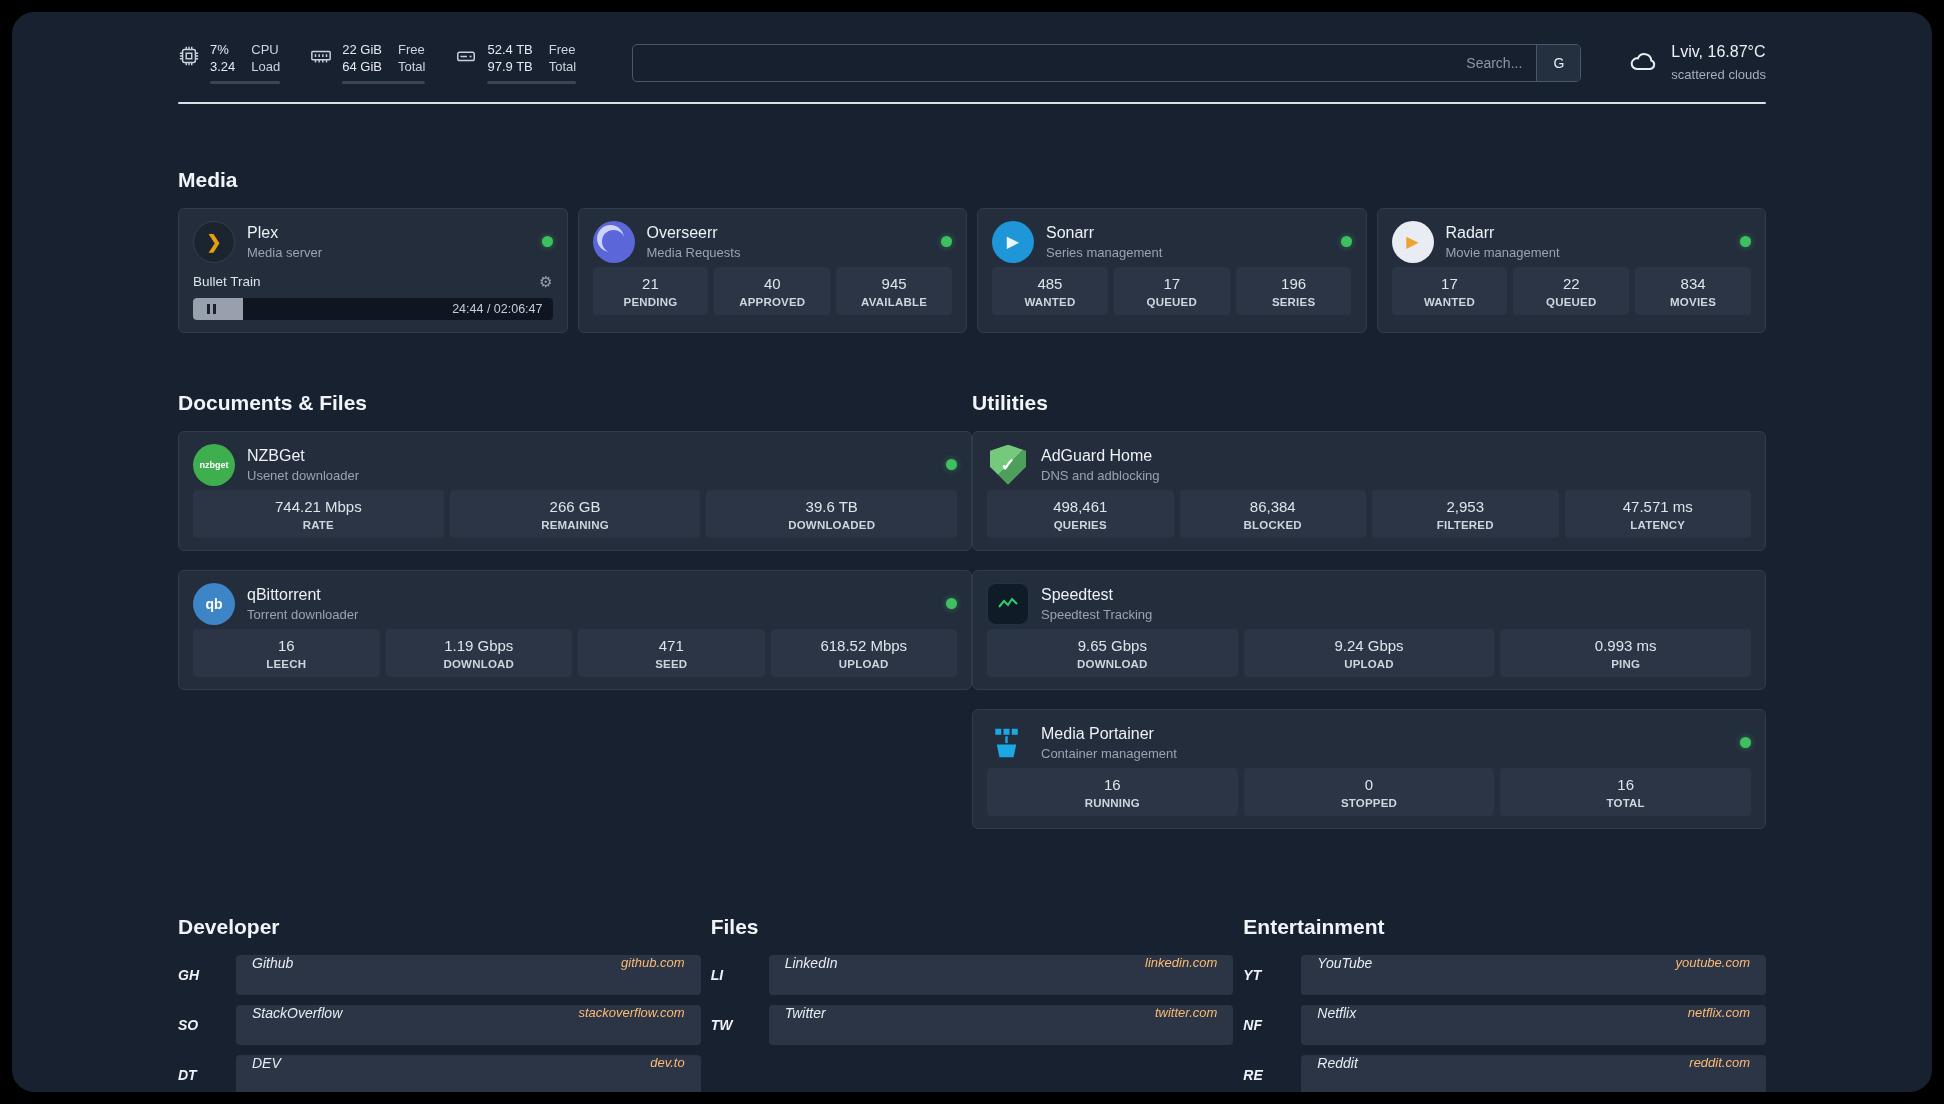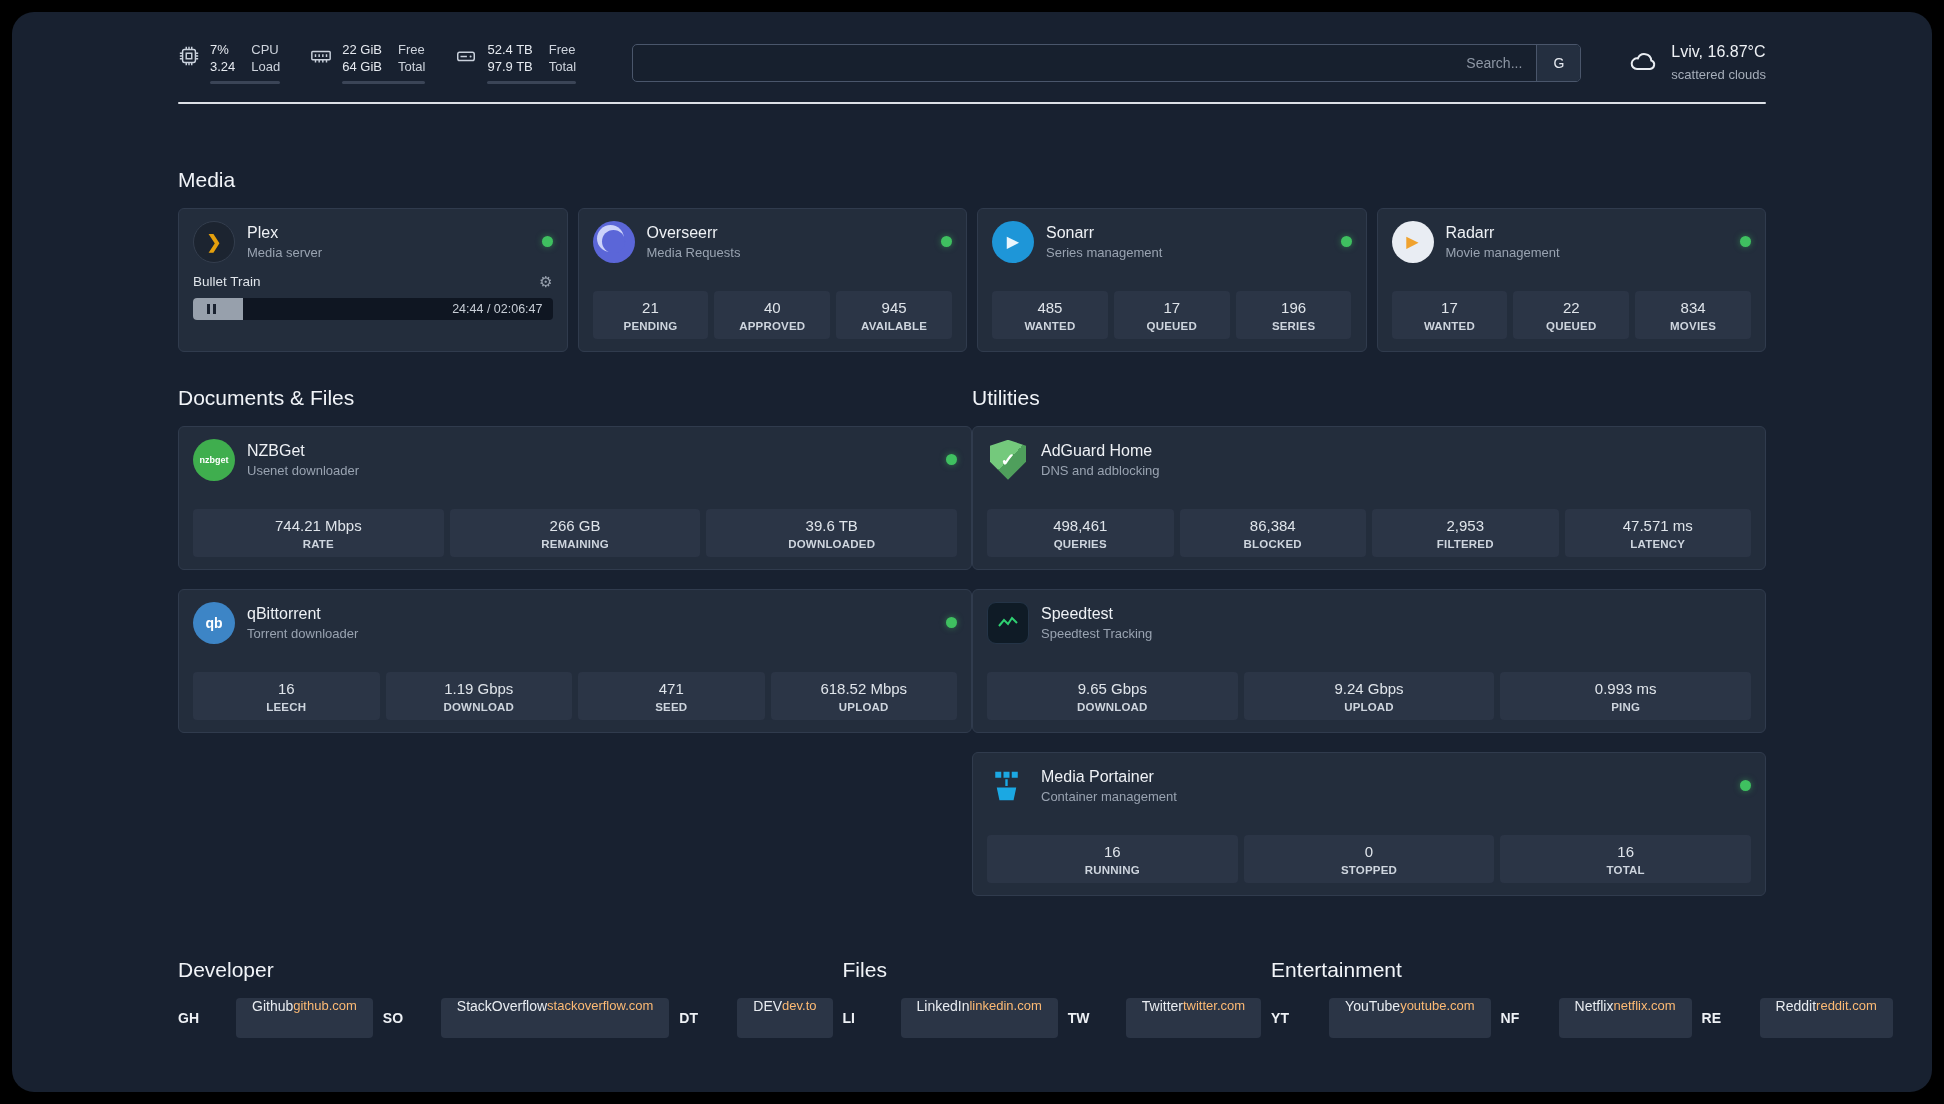--- a/index.html
+++ b/index.html
@@ -23,36 +23,36 @@
   .searchbox input { flex:1; background:transparent; border:0; outline:none; color:#dfe4ea;
     font-size:14px; padding:0 14px; font-family:"Liberation Sans", sans-serif;text-align:right; }
   .searchbox input::placeholder { color:#8d96a4; }
   .g-btn { width:44px; height:100%; border-left:1px solid #4a566b; background:#242f40; color:#e6eaf0;
     display:flex; align-items:center; justify-content:center; font-size:14px; cursor:pointer; }
   .weather { display:flex; align-items:center; gap:12px; }
   .weather-txt .loc { font-size:16px; color:#eef1f5; }
   .weather-txt .cond { font-size:13px; color:#a6aeba; margin-top:6px; }
   .divider { height:2px; background:#dcе0e6; background:#dce0e6; margin-top:18px; border-radius:1px; }
   
-  .section-title { font-size:21px; font-weight:400; color:#f1f4f8; }
+  .section-title { font-size:21px; font-weight:700; color:#f1f4f8;margin-top:24px; }
   .media-section { margin-top:64px; }
   .media-grid { display:grid; grid-template-columns:repeat(4,1fr); gap:10px; margin-top:16px; }
   .cols { display:grid; grid-template-columns:1fr 1fr; margin-top:34px; }
   .col-cards { display:flex; flex-direction:column; gap:19px; margin-top:16px; }
   
   .card { background:#232d3c; border:1px solid #303b4d; border-radius:6px; padding:12px 14px; cursor:pointer; }
   .card-head { display:flex; align-items:center; gap:12px; }
   .app-icon { width:42px; height:42px; flex:none; border-radius:50%;
     display:flex; align-items:center; justify-content:center; position:relative; }
   .titles { display:flex; flex-direction:column; }
   .app-name { font-size:16px; font-weight:500; color:#eef1f5; }
   .app-sub { font-size:13px; color:#99a3b1; margin-top:3px; }
   .status-dot { margin-left:auto; width:11px; height:11px; border-radius:50%;
     background:#3fc060; box-shadow:0 0 6px rgba(63,192,96,.5); }
-  .stats { display:flex; gap:6px; margin-top:28px; }
+  .stats { display:flex; gap:6px; margin-top:4px; }
   .stat { flex:1; background:#2b3546; border-radius:4px; text-align:center; padding:8px 4px 7px; }
   .stat-value { font-size:15px; color:#dfe4ea; }
   .stat-label { font-size:11.5px; font-weight:700; color:#ced5de; margin-top:4px; letter-spacing:.2px; }
   
   .player { margin-top:10px; }
   .player-head { display:flex; align-items:center; justify-content:space-between;
     font-size:13.5px; color:#dfe4ea; }
   .gear { color:#98a1ae; font-size:15px; cursor:pointer; }
   .player-bar { margin-top:7px; position:relative; height:22px; background:#0f1622;
     border-radius:4px; overflow:hidden; }
@@ -79,21 +79,21 @@
     display:flex; align-items:center; justify-content:center; }
   .icon-fb .disk i { width:8px; height:8px; border-radius:50%; background:#2f8fd8; display:block; }
   .icon-adguard { background:transparent; }
   .icon-adguard .shield { width:36px; height:40px; display:flex; align-items:center; justify-content:center;
     background:linear-gradient(135deg,#74c97c 50%,#4f9f5c 50%); color:#fff; font-size:18px; font-weight:700;
     clip-path:polygon(50% 0,100% 15%,100% 55%,50% 100%,0 55%,0 15%); }
   .icon-speedtest { background:#0f1b26; border:1px solid #243447; border-radius:9px; }
   .icon-portainer { background:transparent; border-radius:0; }
   
   .bookmarks { display:grid; grid-template-columns:1fr 1fr 1fr; gap:10px; margin-top:62px; }
-  .bm-rows { margin-top:16px; display:flex; flex-direction:row; gap:10px; }
+  .bm-rows { margin-top:16px; display:flex; flex-direction:column; gap:10px;font-style:italic; }
   .bm-row { display:flex; align-items:center; }
   .bm-abbr { width:58px; font-size:14px; font-weight:700; color:#eef1f5; }
   .bm-bar { flex:1; height:40px; background:#2b3546; border-radius:4px; display:flex;
     align-items:flex-start; justify-content:space-between; padding:0 16px; cursor:pointer;
     text-decoration:none; }
   .bm-name { font-size:14px; color:#e8ecf1; }
   .bm-url { font-size:13px; color:#fdba74; }
 </style>
 </head>
 <body>

